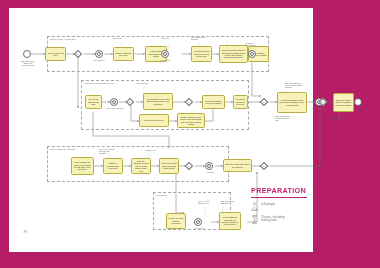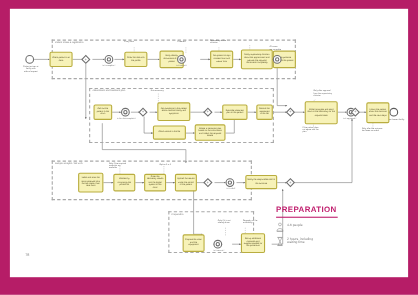--- a/index.html
+++ b/index.html
@@ -2,21 +2,21 @@
 <html><head>
 <meta charset="utf-8">
 <style>
   html,body{margin:0;padding:0;}
   body{
     width:380px;height:268px;overflow:hidden;
     background:#b61d67;
     font-family:"Liberation Sans", sans-serif;
   }
   #page{
-    position:absolute;left:9px;top:8px;width:362px;height:244px;
+    position:absolute;left:9px;top:8px;width:304px;height:244px;
     background:#ffffff;
   }
   svg.layer{position:absolute;left:0;top:0;width:362px;height:244px;overflow:visible;}
 
   
   .lane{
     position:absolute;
     border:0.6px dashed #a9a9a9;
     background:transparent;
   }

